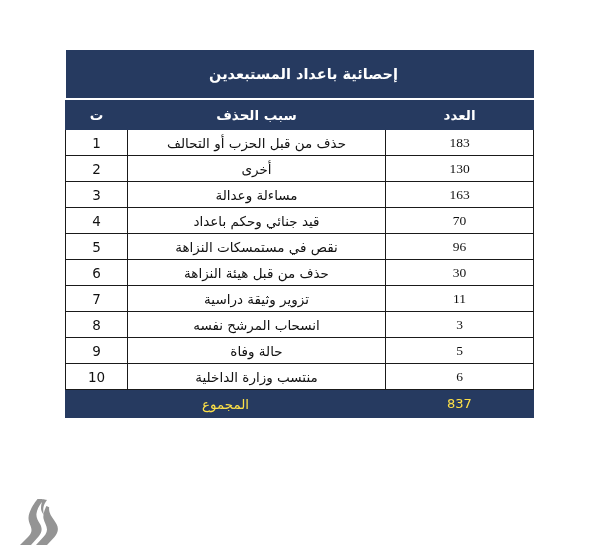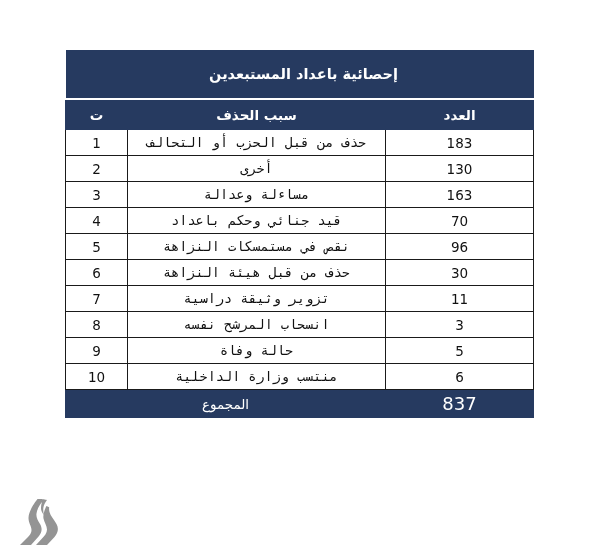--- a/index.html
+++ b/index.html
@@ -79,32 +79,32 @@
     font-size: 13.5px;
     height: 28px;
     border-color: #263a60;
   }
 
   
   col.col-count  { width: 148px; }
   col.col-reason { width: 258px; }
   col.col-index  { width: 62px; }
 
-  td.cell-count  { font-size: 14px; }
-  td.cell-reason { font-size: 13px; direction: rtl; font-family: Liberation Mono, monospace; }
+  td.cell-count  { font-size: 14px; font-family: Liberation Serif, serif; }
+  td.cell-reason { font-size: 13px; direction: rtl; }
   td.cell-index  { font-size: 14px; }
 
   tr.total-row td {
     background: #263a60;
-    color: #ffffff;
+    color: #fde047;
     border-color: #263a60;
     height: 27px;
     font-size: 13.5px;
   }
-  tr.total-row td.total-value { font-size: 18px; }
+  tr.total-row td.total-value { font-size: 13px; }
   tr.total-row td.total-label { font-size: 13.5px; }
 
   
   #logo {
     position: absolute;
     left: 17px;
     top: 497px;
     width: 46px;
     height: 50px;
   }

